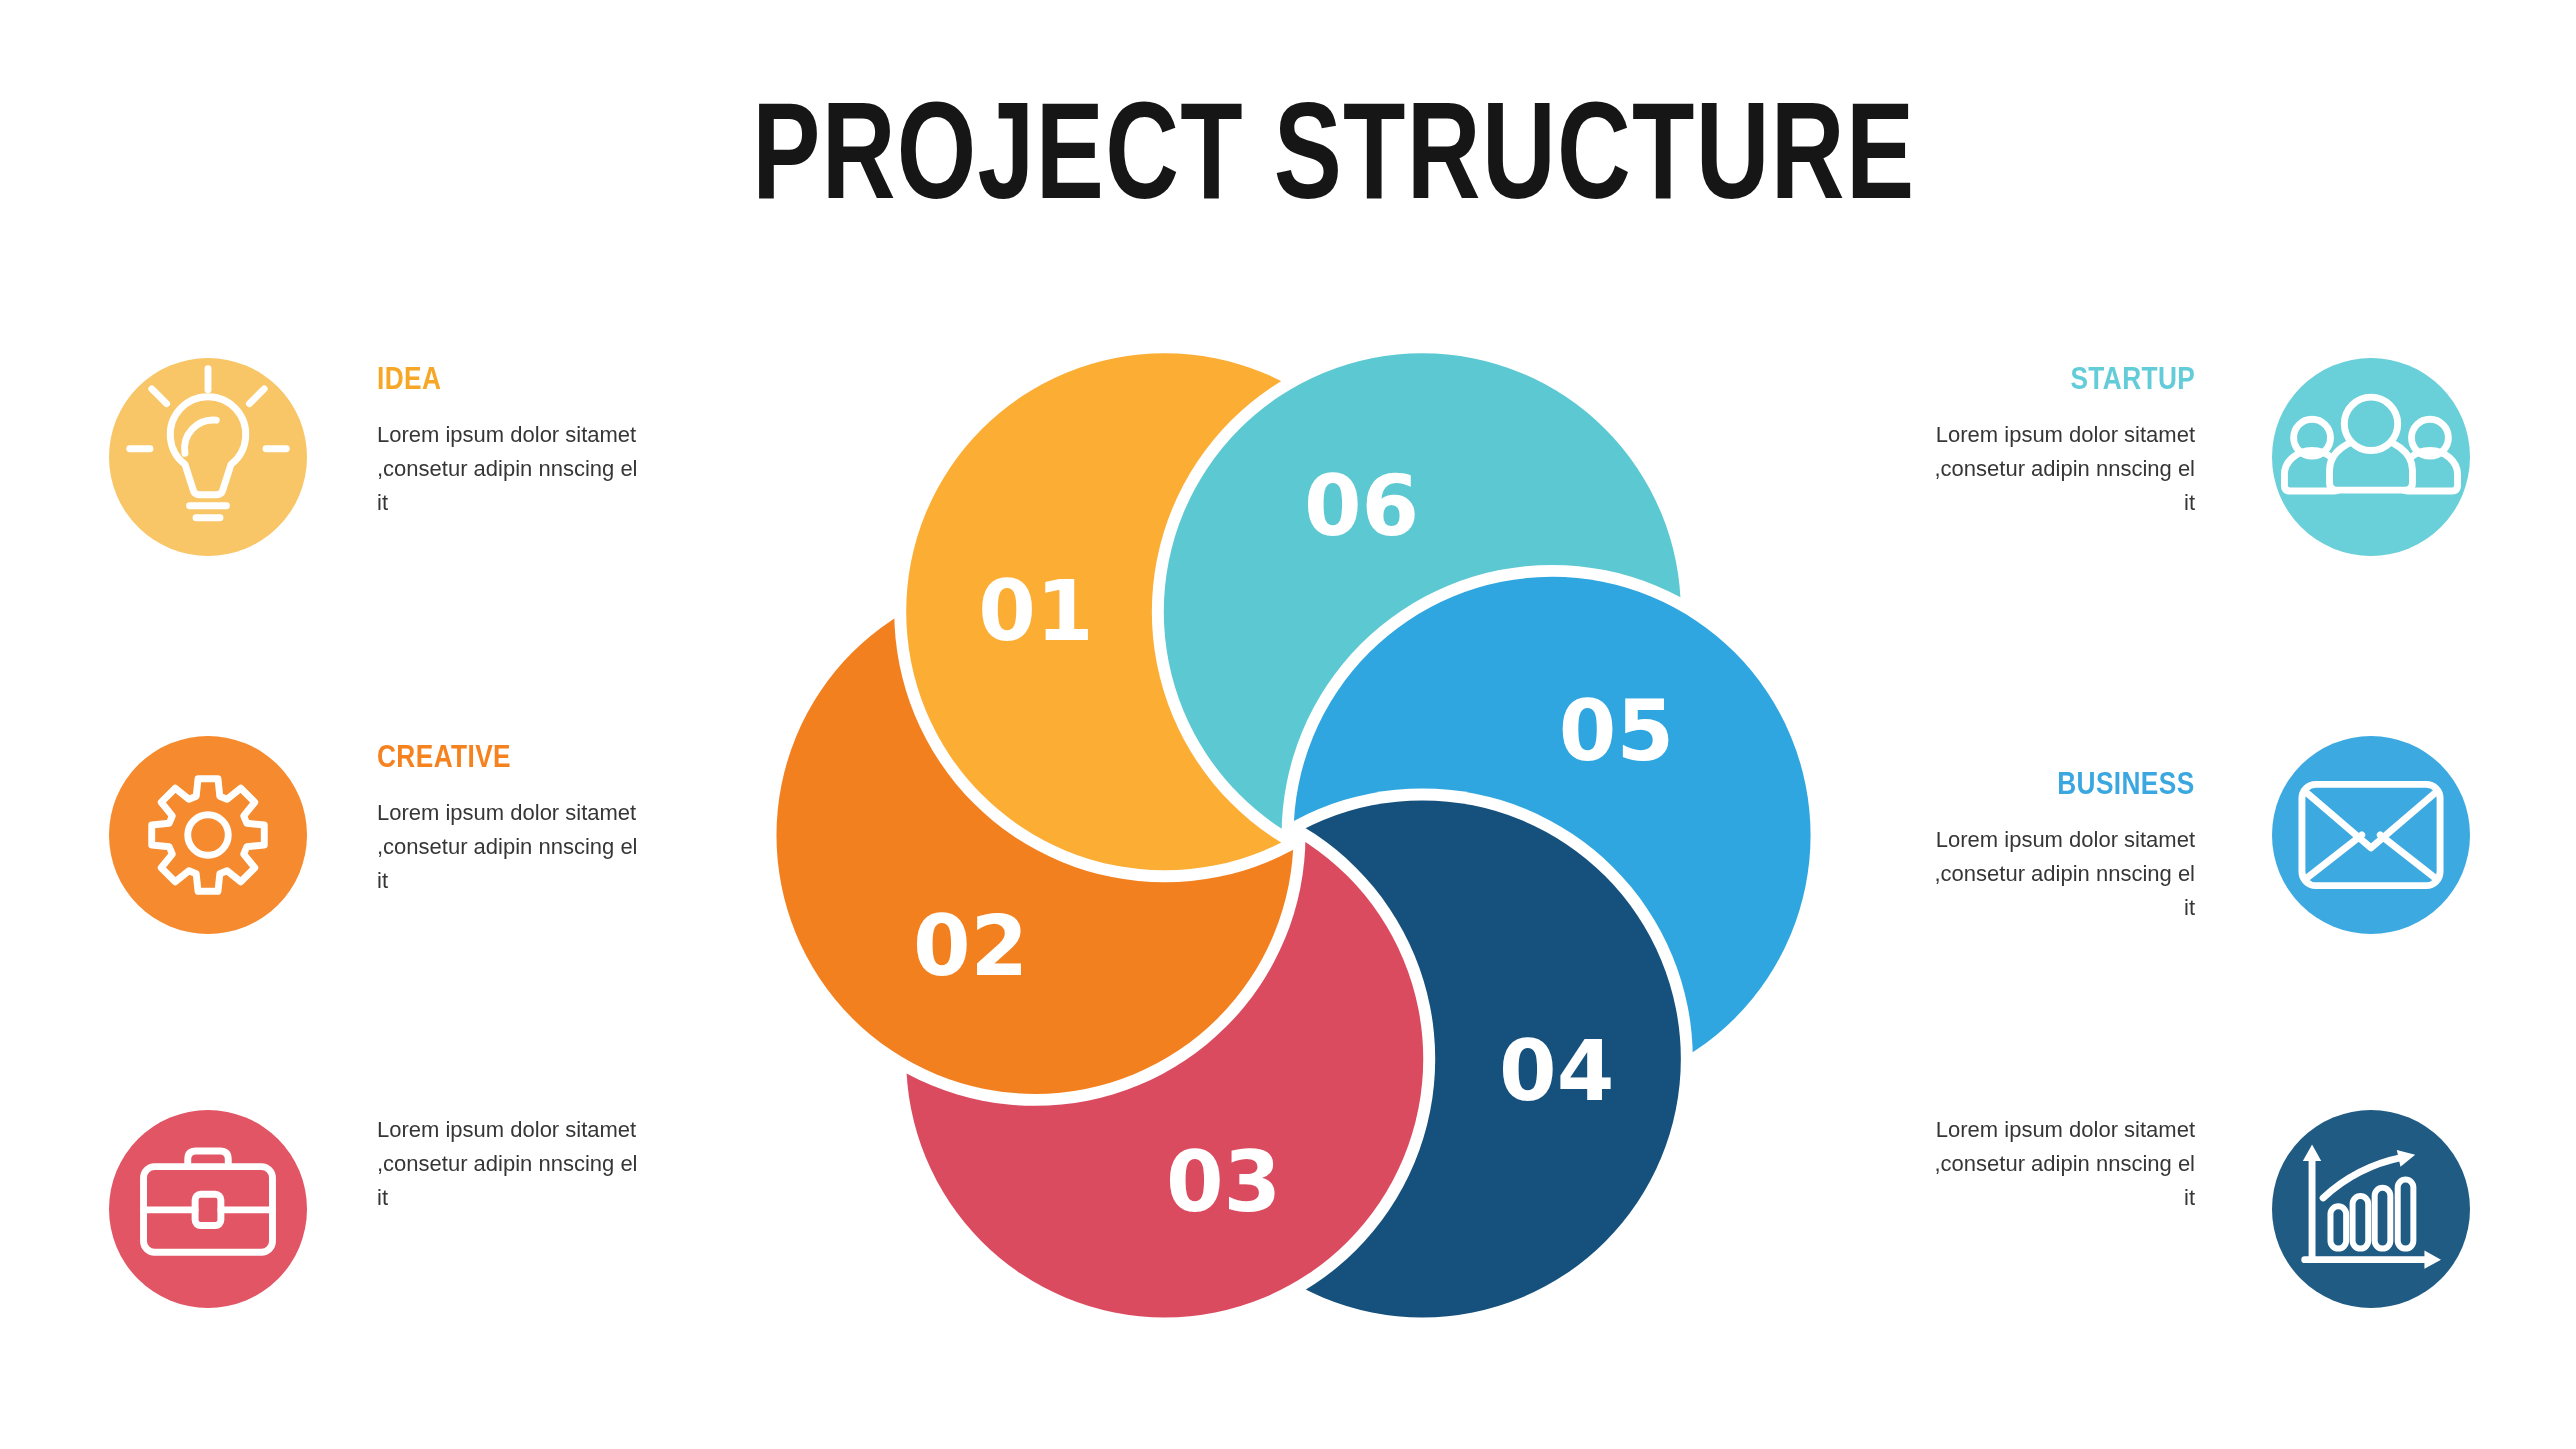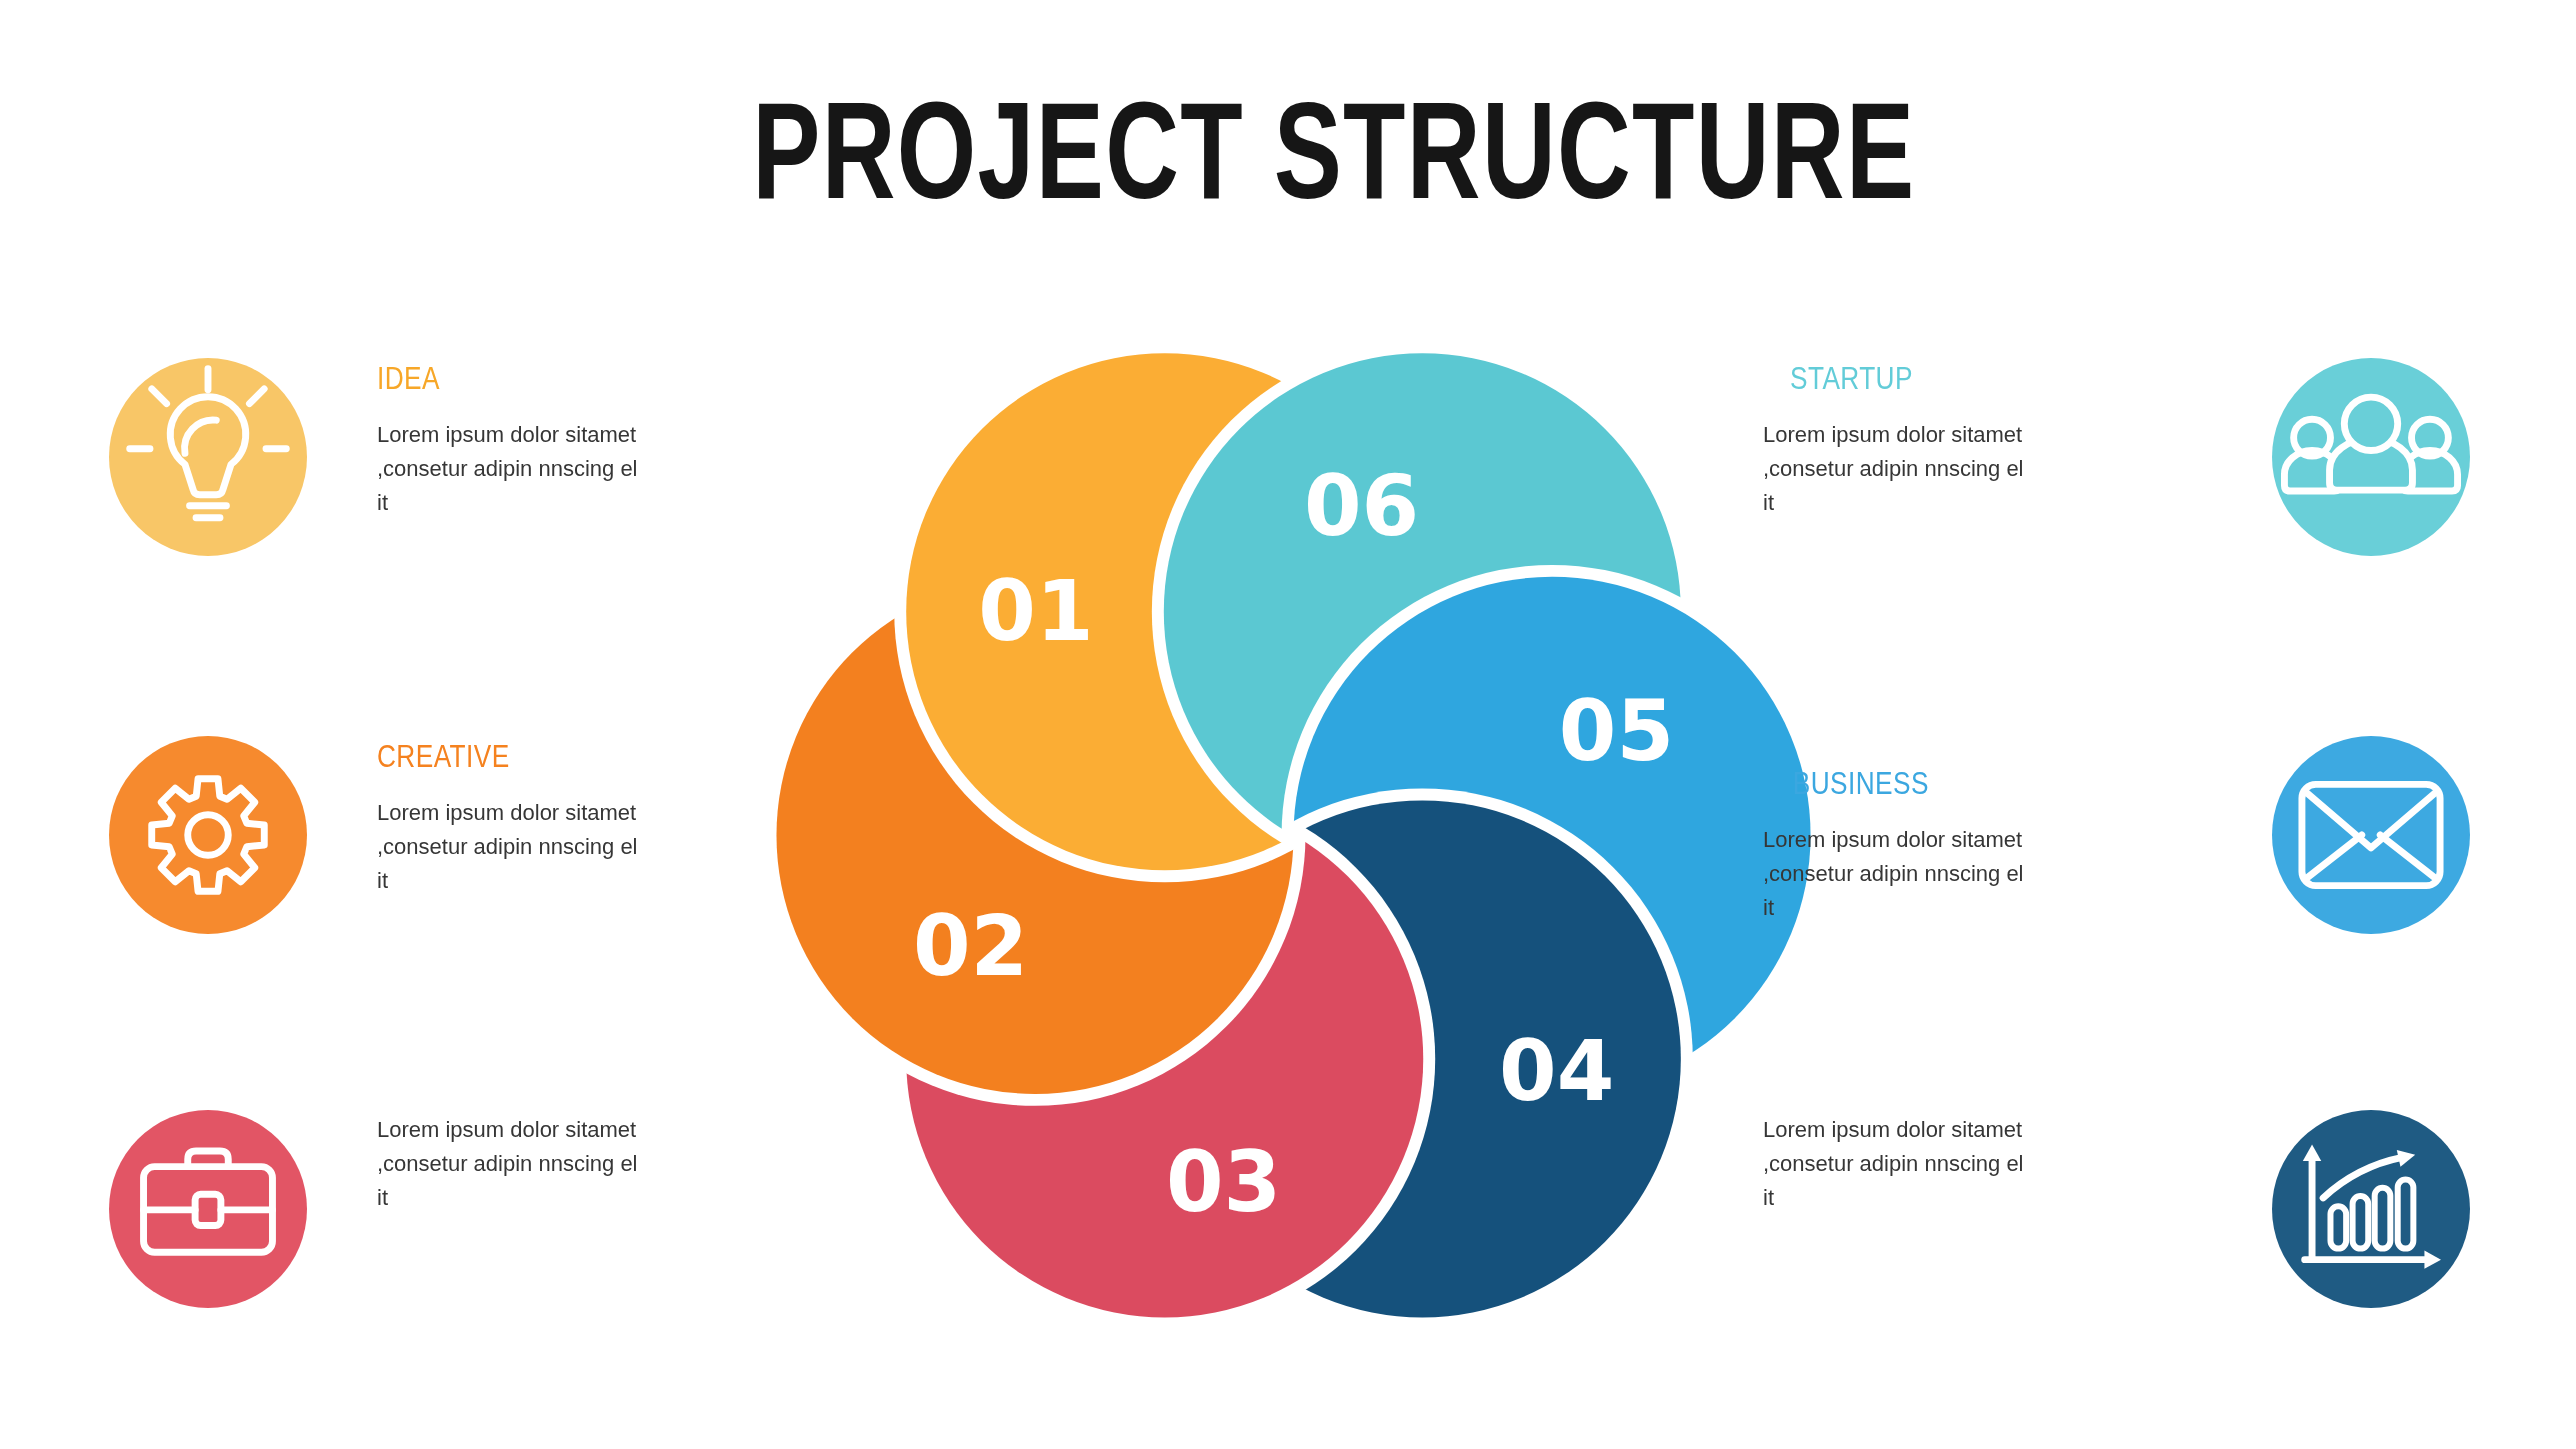--- a/index.html
+++ b/index.html
@@ -18,26 +18,26 @@
   .petal-num {
     font-family:"DejaVu Sans","Liberation Sans",sans-serif;
     font-weight:700; font-size:90px;
   }
 
   svg.badge { position:absolute; width:198px; height:198px; }
   .ic { stroke:#ffffff; stroke-width:7.5; fill:none; stroke-linecap:round; stroke-linejoin:round; }
   .ic-thin { stroke-width:6.5; }
 
   .txt { position:absolute; width:432px; }
-  .txt h2 { margin:0 0 22px 0; font-size:32px; line-height:35px; font-weight:400; letter-spacing:0.5px; }
+  .txt h2 { margin:0 0 22px 0; font-size:32px; line-height:35px; font-weight:700; letter-spacing:0.5px; }
   .txt h2 .h-inner { display:inline-block; transform:scaleX(0.82); }
   .txt.left-txt h2 .h-inner { transform-origin:0 50%; }
   .txt.right-txt h2 .h-inner { transform-origin:100% 50%; }
   .txt p { margin:0; font-size:22px; line-height:34px; white-space:pre-line; }
-  .txt.right-txt { }
+  .txt.right-txt { text-align:right; }
 </style>
 </head>
 <body>
 
 <h1 class="page-title"><span class="title-inner" style="color: rgb(22, 22, 22);">PROJECT STRUCTURE</span></h1>
 
 <svg class="pinwheel" viewBox="0 0 2800 1575">
   <defs>
     <mask id="bite01" maskUnits="userSpaceOnUse" x="0" y="0" width="2800" height="1575">
       <rect width="2800" height="1575" fill="#fff"></rect>

